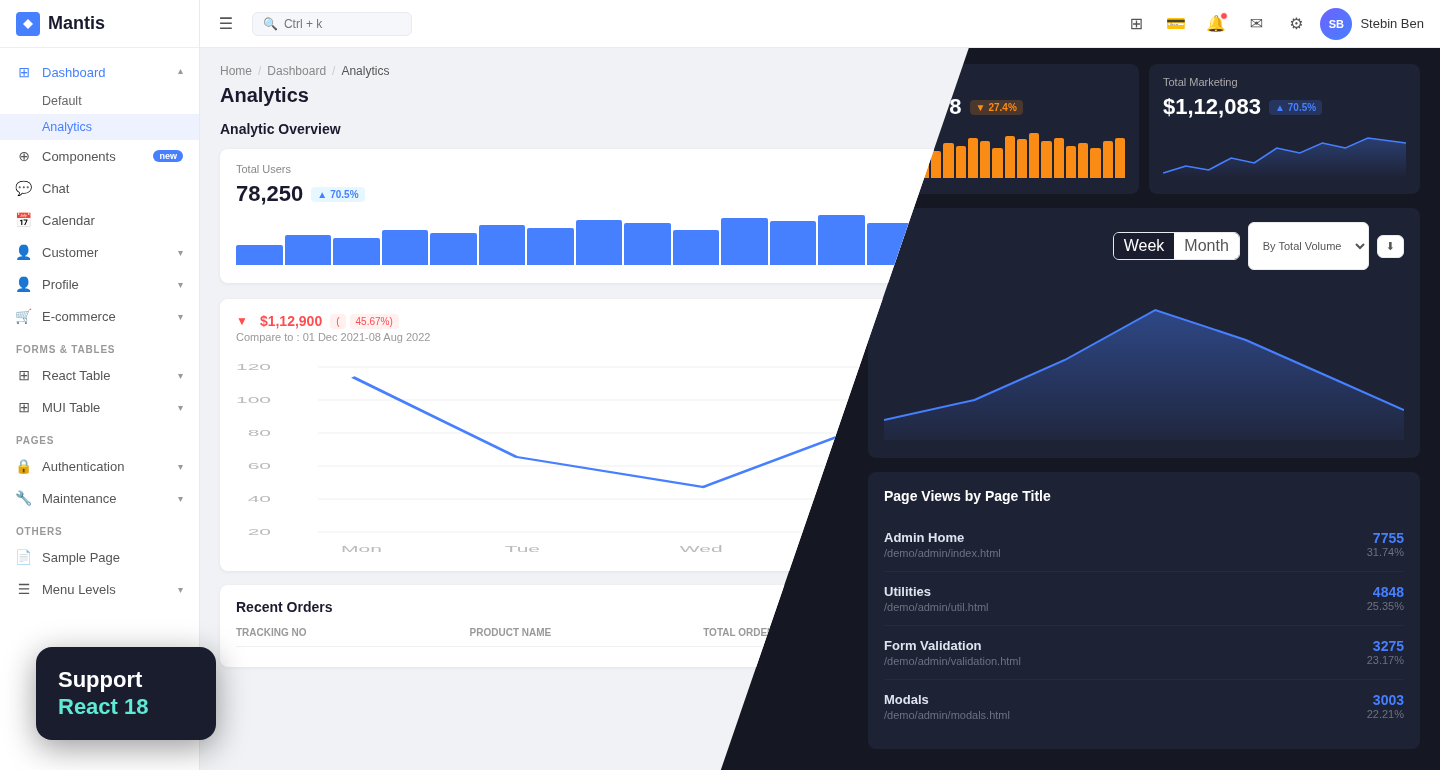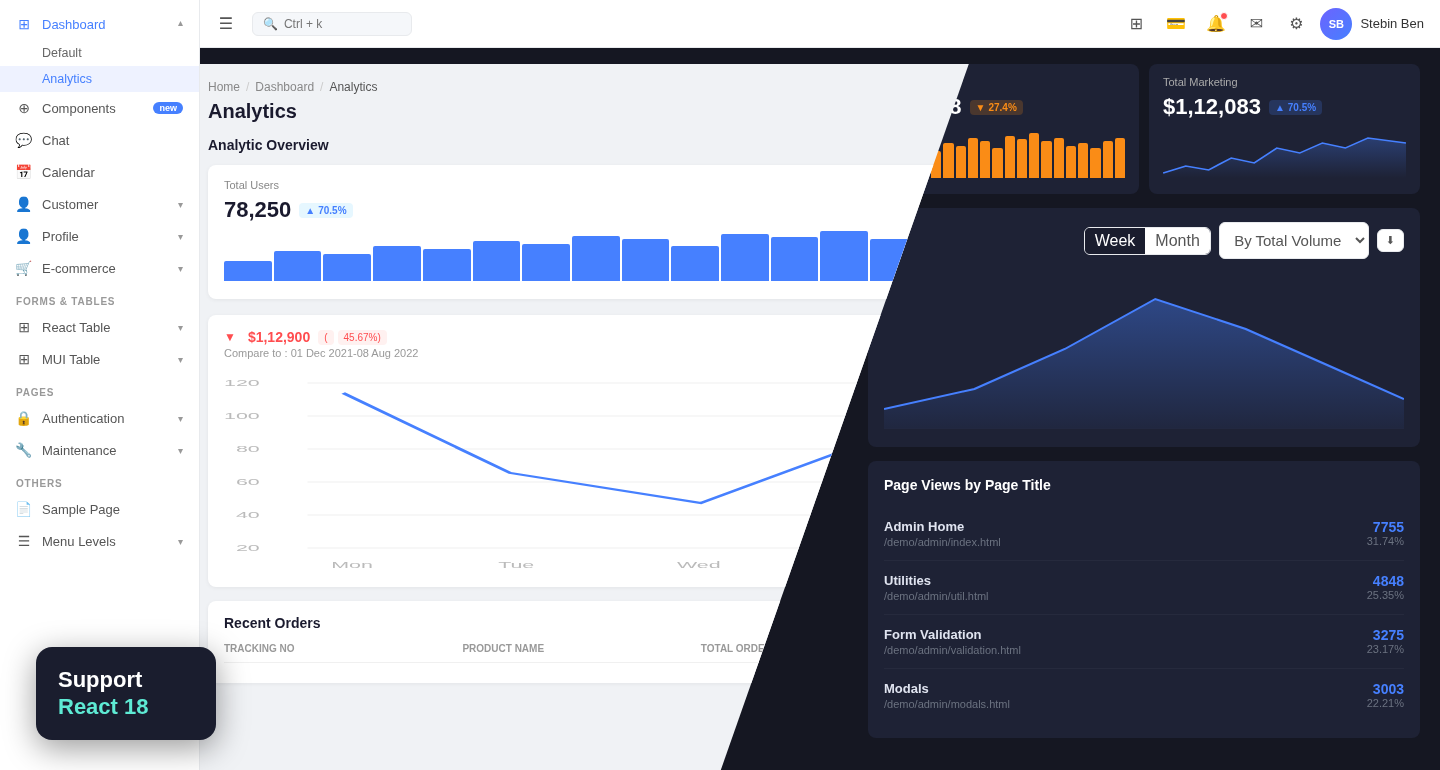--- a/index.html
+++ b/index.html
@@ -147,25 +147,24 @@
       top: 48px;
       right: 0;
       bottom: 0;
       overflow: hidden;
     }
 
     #light-panel {
       position: absolute;
       left: 0; top: 0; right: 0; bottom: 0;
       background: #f0f2f5;
-      padding: 16px 8px;
+      padding: 16px 20px;
       overflow-y: auto;
       clip-path: polygon(0 0, 62% 0, 42% 100%, 0 100%);
       z-index: 2;
-      margin-top: 16px;
     }
     #light-panel::-webkit-scrollbar { display: none; }
 
     #dark-panel {
       position: absolute;
       left: 0; top: 0; right: 0; bottom: 0;
       background: #151722;
       padding: 16px 20px;
       overflow-y: auto;
       z-index: 1;
@@ -221,21 +220,21 @@
     
     .income-section { background: #fff; border-radius: 8px; padding: 14px 16px; margin-bottom: 14px; box-shadow: 0 1px 4px rgba(0,0,0,0.06); }
     .income-header { display: flex; align-items: flex-start; justify-content: space-between; margin-bottom: 14px; }
     .income-value-row { display: flex; align-items: center; gap: 8px; }
     .income-value { font-size: 14px; font-weight: 600; color: #ff4d4f; }
     .income-badge { background: #fff1f0; color: #ff4d4f; font-size: 10px; padding: 2px 6px; border-radius: 4px; }
     .income-compare { font-size: 11px; color: #999; margin-top: 2px; }
     .btn-group { display: flex; border-radius: 6px; overflow: hidden; border: 1px solid #e8eaed; }
     .btn-group-item { padding: 4px 10px; font-size: 16px; cursor: pointer; background: #fff; color: #555; border: none; }
     .btn-group-item.active { background: #1a1d2e; color: #fff; }
-    .btn-select { padding: 8px 10px; font-size: 15px; background: #fff; border: 1px solid #e8eaed; border-radius: 6px; color: #555; cursor: pointer; text-align: center; }
+    .btn-select { padding: 16px 10px; font-size: 11px; background: #fff; border: 1px solid #e8eaed; border-radius: 6px; color: #555; cursor: pointer; }
     .btn-download { padding: 4px 8px; font-size: 11px; background: #fff; border: 1px solid #e8eaed; border-radius: 6px; color: #555; cursor: pointer; }
 
     
     .chart-area { height: 200px; position: relative; }
 
     
     .recent-orders-section { background: #fff; border-radius: 8px; padding: 14px 16px; box-shadow: 0 1px 4px rgba(0,0,0,0.06); }
     .table-header { display: flex; margin-bottom: 6px; border-bottom: 1px solid #f0f0f0; padding-bottom: 8px; }
     .table-col { font-size: 10px; font-weight: 600; color: #999; text-transform: uppercase; flex: 1; }
 
@@ -271,20 +270,28 @@
       background: #1e2235;
       border-radius: 8px;
       padding: 12px 14px;
       flex: 1; min-width: 0;
     }
   </style>
 </head>
 <body>
 
 <div id="sidebar">
+  <div class="sidebar-logo">
+    <div class="logo-icon">
+      <svg width="14" height="14" viewBox="0 0 14 14" fill="none">
+        <path d="M2 7L7 2L12 7L7 12L2 7Z" fill="white"></path>
+      </svg>
+    </div>
+    <span class="logo-text">Mantis</span>
+  </div>
 
   <div class="sidebar-nav">
 
     <div class="nav-item active-parent">
       <div class="nav-item-left">
         <span class="nav-icon">⊞</span>
         <span>Dashboard</span>
       </div>
       <span class="nav-chevron up">▾</span>
     </div>

